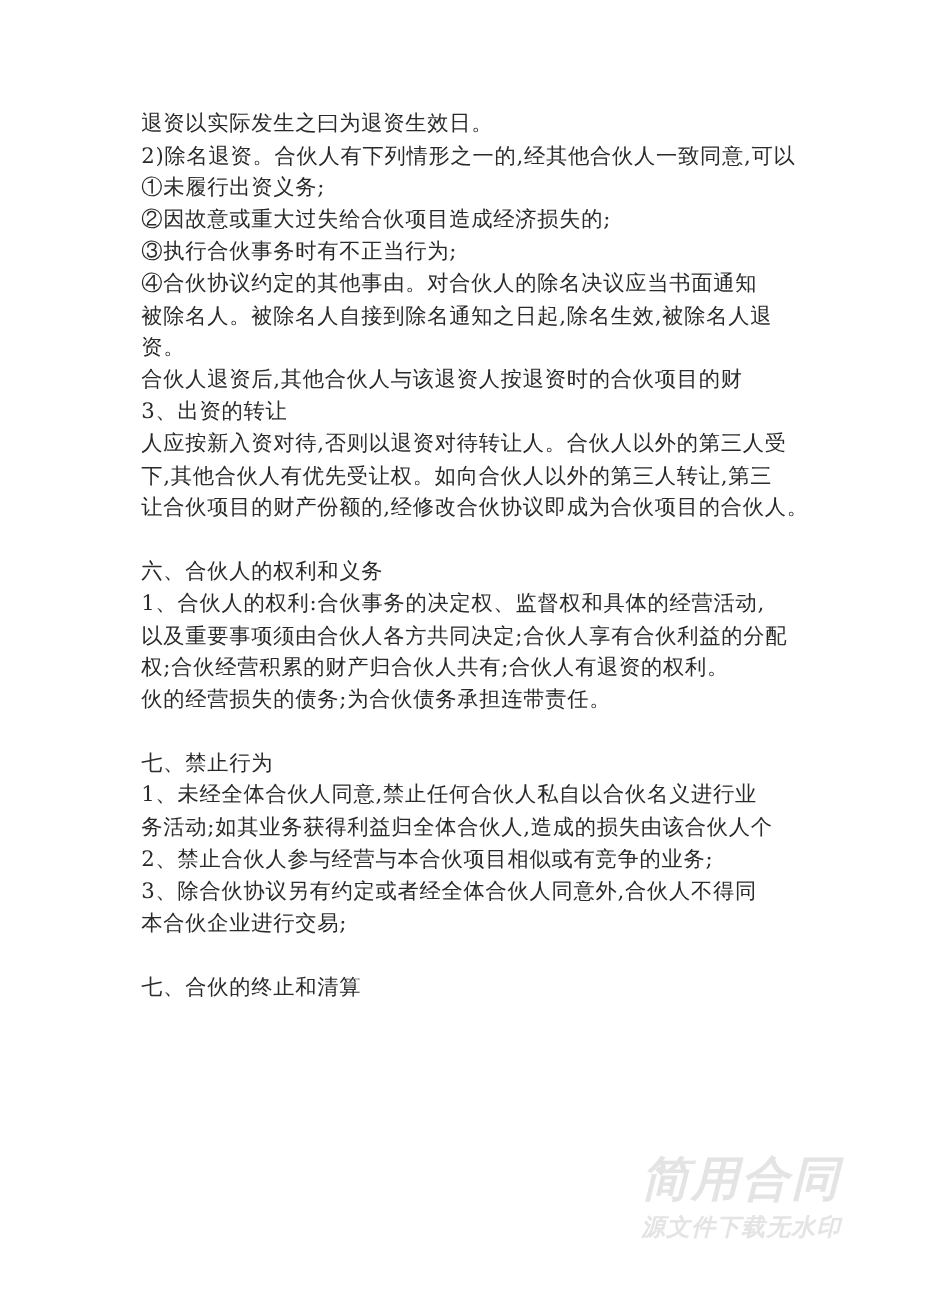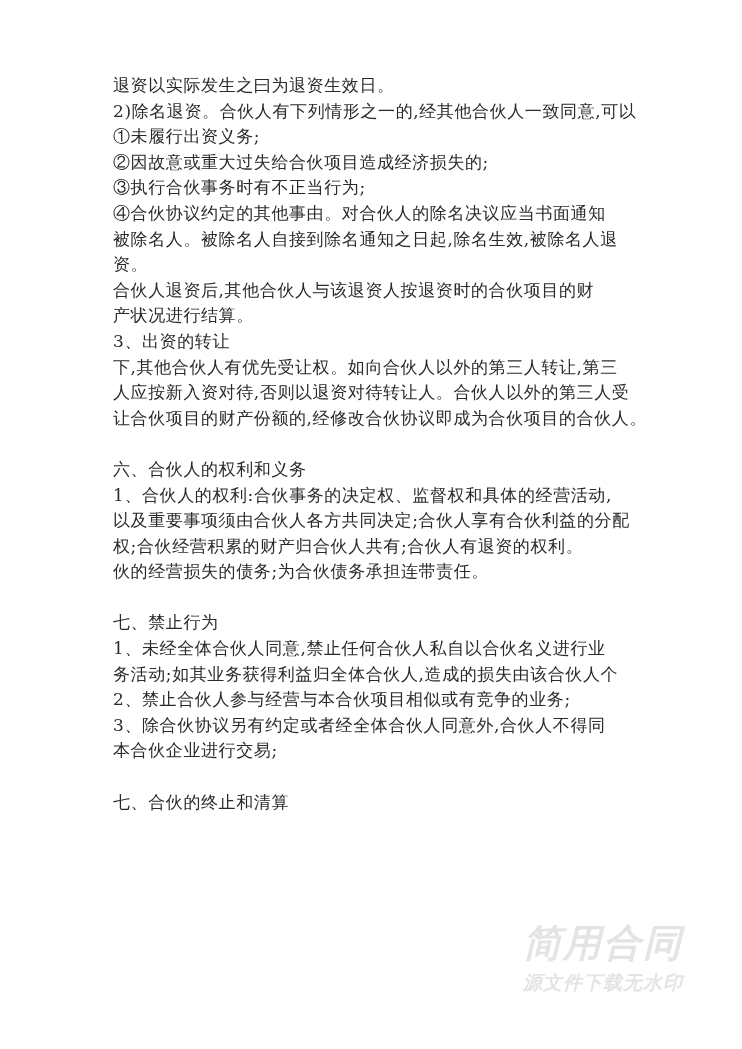--- a/index.html
+++ b/index.html
@@ -11,39 +11,38 @@
       width: 742px;
       height: 1049px;
       position: relative;
       overflow: hidden;
       font-family: "DejaVu Serif", "Liberation Serif", serif;
       color: #2a2a2a;
     }
     .page {
       position: absolute;
       left: 113px;
-      top: 73px;
+      top: 87px;
       width: 600px;
     }
     .line {
       font-size: 17px;
       line-height: 25.6px;
       height: 25.6px;
       white-space: nowrap;
       letter-spacing: 0.6px;
     }
     .blank {
       height: 25.6px;
     }
     .watermark {
       position: absolute;
       left: 513px;
       top: 922px;
       width: 180px;
-      text-align: center;
       color: #e4e4e4;
       font-family: "DejaVu Sans", "Liberation Sans", sans-serif;
       font-weight: bold;
       font-style: italic;
       user-select: none;
     }
     .watermark .wm-main {
       font-size: 38px;
       line-height: 42px;
       letter-spacing: 2px;
@@ -61,24 +60,23 @@
 <div class="page">
   <div class="line">退资以实际发生之曰为退资生效日。</div>
   <div class="line">2)除名退资。合伙人有下列情形之一的,经其他合伙人一致同意,可以</div>
   <div class="line">①未履行出资义务;</div>
   <div class="line">②因故意或重大过失给合伙项目造成经济损失的;</div>
   <div class="line">③执行合伙事务时有不正当行为;</div>
   <div class="line">④合伙协议约定的其他事由。对合伙人的除名决议应当书面通知</div>
   <div class="line">被除名人。被除名人自接到除名通知之日起,除名生效,被除名人退</div>
   <div class="line">资。</div>
   <div class="line">合伙人退资后,其他合伙人与该退资人按退资时的合伙项目的财</div>
-  <div class="line">产状况进行结算。</div>
   <div class="line">3、出资的转让</div>
+  <div class="line">人应按新入资对待,否则以退资对待转让人。合伙人以外的第三人受</div>
   <div class="line">下,其他合伙人有优先受让权。如向合伙人以外的第三人转让,第三</div>
-  <div class="line">人应按新入资对待,否则以退资对待转让人。合伙人以外的第三人受</div>
   <div class="line">让合伙项目的财产份额的,经修改合伙协议即成为合伙项目的合伙人。</div>
   <div class="blank"></div>
   <div class="line">六、合伙人的权利和义务</div>
   <div class="line">1、合伙人的权利:合伙事务的决定权、监督权和具体的经营活动,</div>
   <div class="line">以及重要事项须由合伙人各方共同决定;合伙人享有合伙利益的分配</div>
   <div class="line">权;合伙经营积累的财产归合伙人共有;合伙人有退资的权利。</div>
   <div class="line">伙的经营损失的债务;为合伙债务承担连带责任。</div>
   <div class="blank"></div>
   <div class="line">七、禁止行为</div>
   <div class="line">1、未经全体合伙人同意,禁止任何合伙人私自以合伙名义进行业</div>

